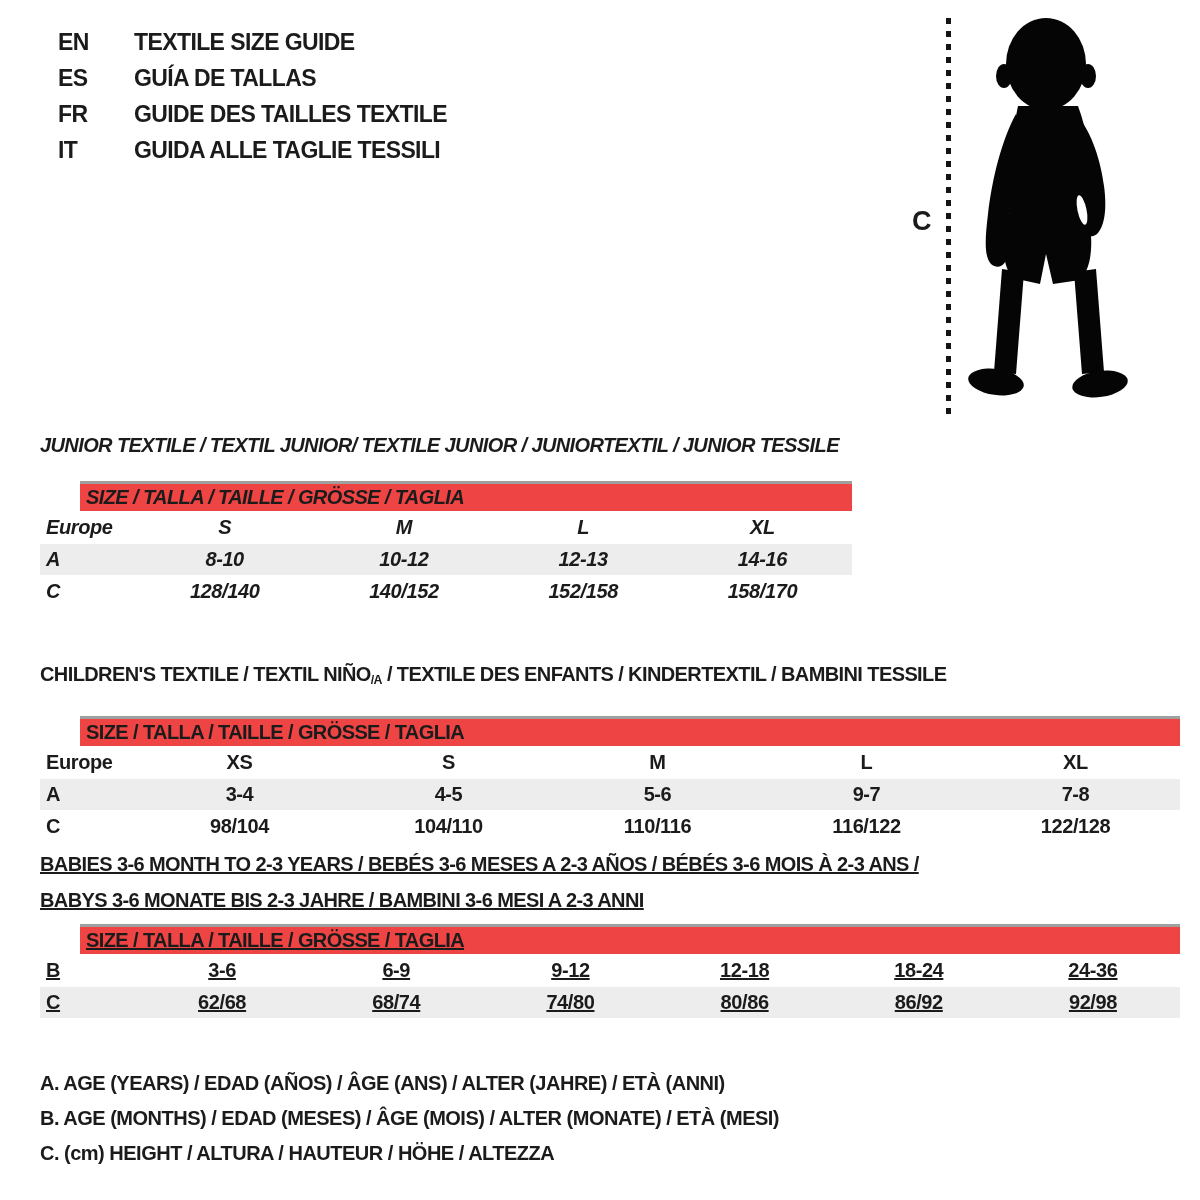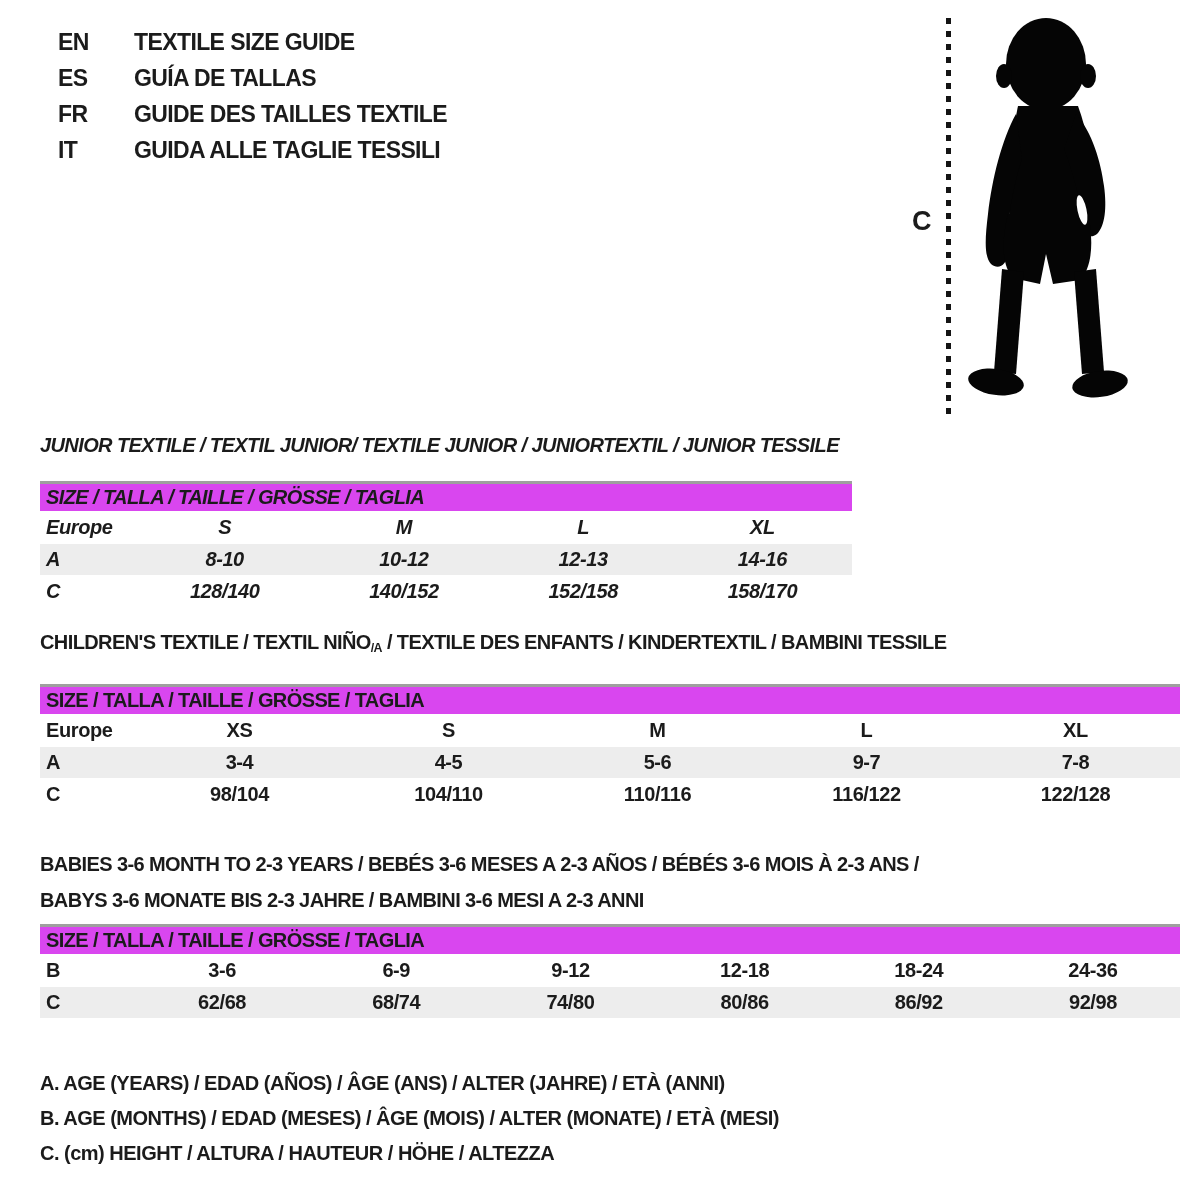--- a/index.html
+++ b/index.html
@@ -21,34 +21,34 @@
   .height-dash {
     position:absolute; left:946px; top:18px; width:5px; height:398px;
     background:repeating-linear-gradient(to bottom, #141414 0 6px, transparent 6px 13px);
   }
   .c-label { position:absolute; left:912px; top:206px; font-size:27px; font-weight:bold; }
   .baby-svg { position:absolute; left:958px; top:14px; }
 
   
   .section { position:absolute; left:40px; }
   .sec-junior   { top:433px; width:812px;font-style:italic; }
-  .sec-children { top:630px; width:1140px; }
-  .sec-babies   { top:846px; width:1140px; }
+  .sec-children { top:662px; width:1140px; }
+  .sec-babies   { top:846px; width:1140px;text-decoration:underline; }
   .sec-title { font-size:20px; font-weight:bold; line-height:24px; letter-spacing:-0.6px; }
   .sec-title .sub { font-size:0.62em; vertical-align:-0.28em; }
   .sec-babies .sec-title { line-height:36px; }
 
   .size-table { margin-top:24px; }
   .sec-babies .size-table { margin-top:6px; }
   .size-head {
-    background:#d946ef;
+    background:#ef4444;
     border-top:3px solid #9f9f9f;
     height:30px; line-height:27px;
     padding-left:6px;
-    font-size:20px; font-weight:bold; letter-spacing:-0.6px;
+    font-size:20px; font-weight:bold; letter-spacing:-0.6px;margin-left:40px;
   }
   .t-row { display:flex; height:31px; line-height:31px; font-size:20px; font-weight:bold; letter-spacing:-0.4px; margin-top:1px; }
   .t-row.alt { background:#ededed; }
   .t-label { width:95px; padding-left:6px; }
   .t-cell { flex:1; text-align:center; }
 
   
   .footnotes { position:absolute; left:40px; top:1066px; }
   .footnote { font-size:20px; font-weight:bold; line-height:35px; letter-spacing:-0.5px; }
 </style>

